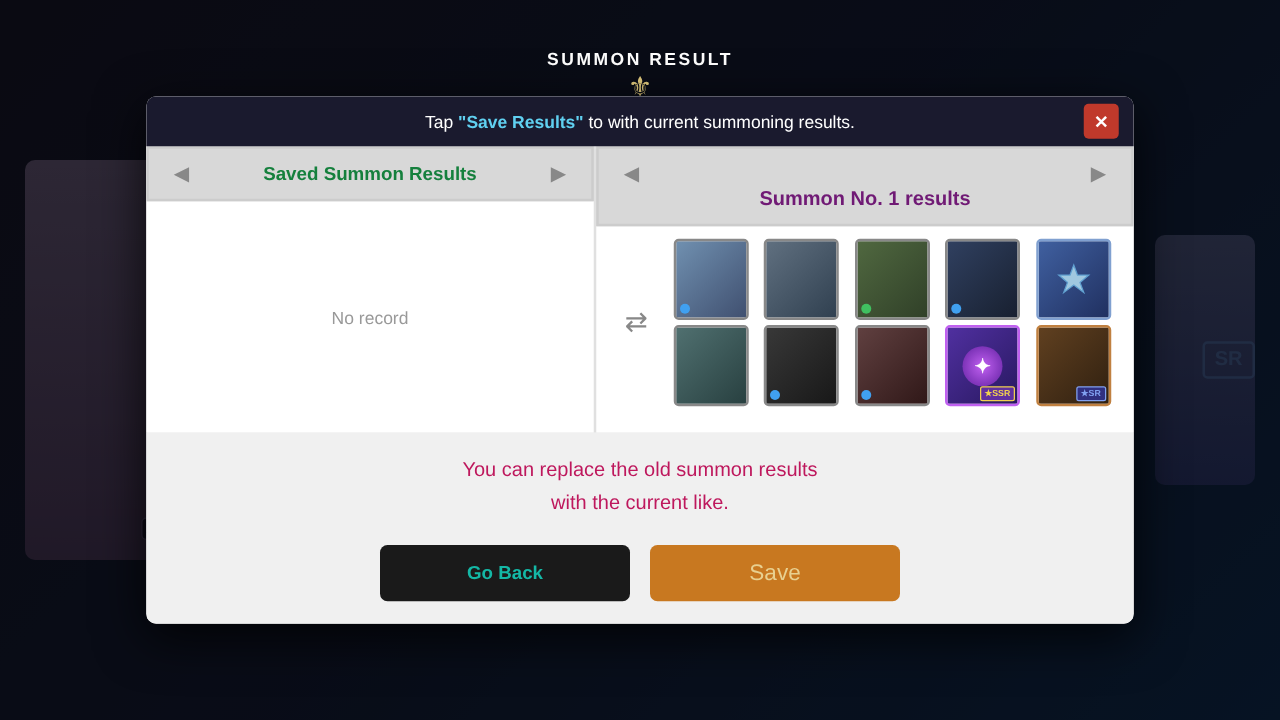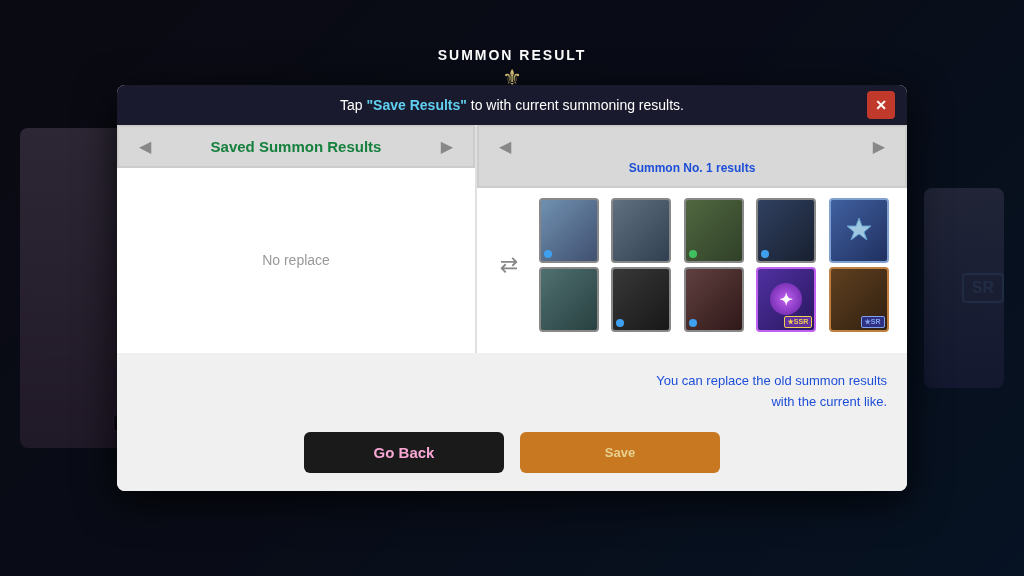--- a/index.html
+++ b/index.html
@@ -191,22 +191,22 @@
     }
 
     .col-header-right {
       background: #d8d8d8;
       flex-direction: column;
       align-items: flex-start;
       gap: 2px;
     }
 
     .summon-no-label {
-      font-size: 12px;
-      color: #1d4ed8;
+      font-size: 16px;
+      color: #701a75;
       font-weight: bold;
     }
 
     .right-content {
       padding: 10px;
       display: flex;
       align-items: center;
       gap: 8px;
     }
 
@@ -293,61 +293,60 @@
     }
 
     
     .bottom-text {
       background: #f0f0f0;
       padding: 18px 20px 10px;
       text-align: center;
     }
 
     .bottom-text p {
-      font-size: 13px;
-      color: #1d4ed8;
+      font-size: 16px;
+      color: #be185d;
       line-height: 1.6;
-      text-align: right;
     }
 
     .bottom-text .question {
       font-weight: bold;
       margin-top: 6px;
     }
 
     
     .action-buttons {
       background: #f0f0f0;
       padding: 10px 20px 18px;
       display: flex;
       gap: 16px;
       justify-content: center;
     }
 
     .btn-go-back {
       background: #1a1a1a;
-      color: #f9a8d4;
+      color: #14b8a6;
       border: none;
       padding: 12px 0;
       width: 200px;
       border-radius: 6px;
       font-size: 15px;
       font-weight: bold;
       cursor: pointer;
     }
 
     .btn-save {
       background: #c87820;
       color: #e8d090;
       border: none;
       padding: 12px 0;
       width: 200px;
       border-radius: 6px;
-      font-size: 13px;
-      font-weight: bold;
+      font-size: 18px;
+      font-weight: normal;
       cursor: pointer;
     }
 
     
     .card-c1 { background: linear-gradient(135deg, #7090b0, #405070); }
     .card-c2 { background: linear-gradient(135deg, #607080, #304050); }
     .card-c3 { background: linear-gradient(135deg, #506840, #304028); }
     .card-c4 { background: linear-gradient(135deg, #304060, #182030); }
     .card-c5 { background: linear-gradient(135deg, #4060a0, #203060); border: 2px solid #80a0d0; }
     .card-c6 { background: linear-gradient(135deg, #507070, #284040); }
@@ -392,21 +391,21 @@
 
       <div class="columns-area">
 
         <div class="left-column">
           <div class="col-header col-header-left">
             <span class="chevron-left">◀</span>
             <span class="col-header-title">Saved Summon Results</span>
             <span class="chevron-right">▶</span>
           </div>
           <div class="no-record-area">
-            <span class="no-record-text">No replace</span>
+            <span class="no-record-text">No record</span>
           </div>
         </div>
 
         <div class="right-column">
           <div class="col-header col-header-right" style="display:flex; flex-direction:column; align-items:flex-start; gap:2px;">
             <div style="width:100%; display:flex; align-items:center; justify-content:space-between;">
               <span class="chevron-left">◀</span>
               <span class="chevron-right">▶</span>
             </div>
             <div style="width:100%; text-align:center;">

